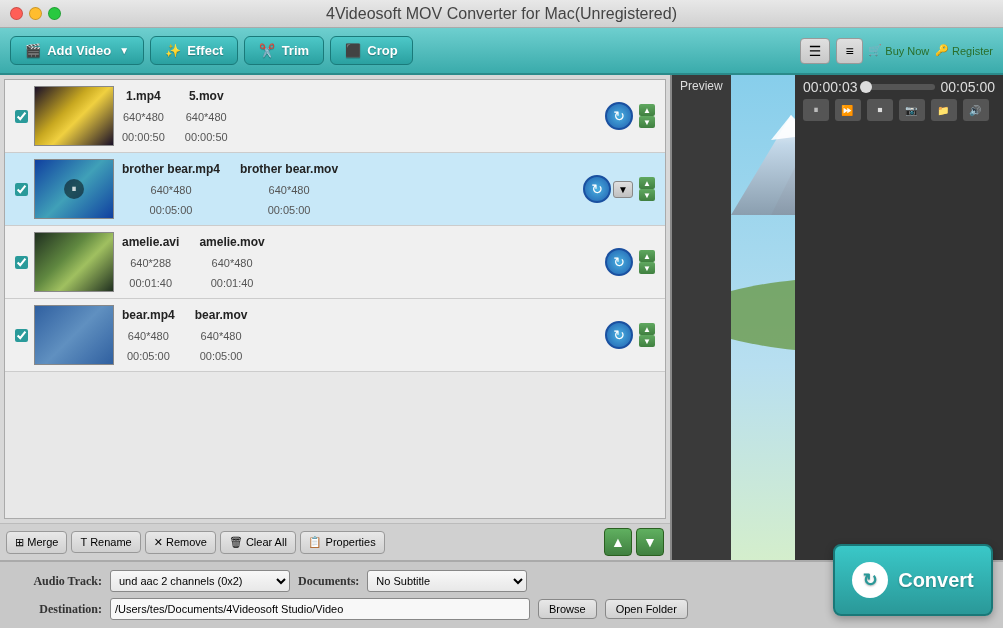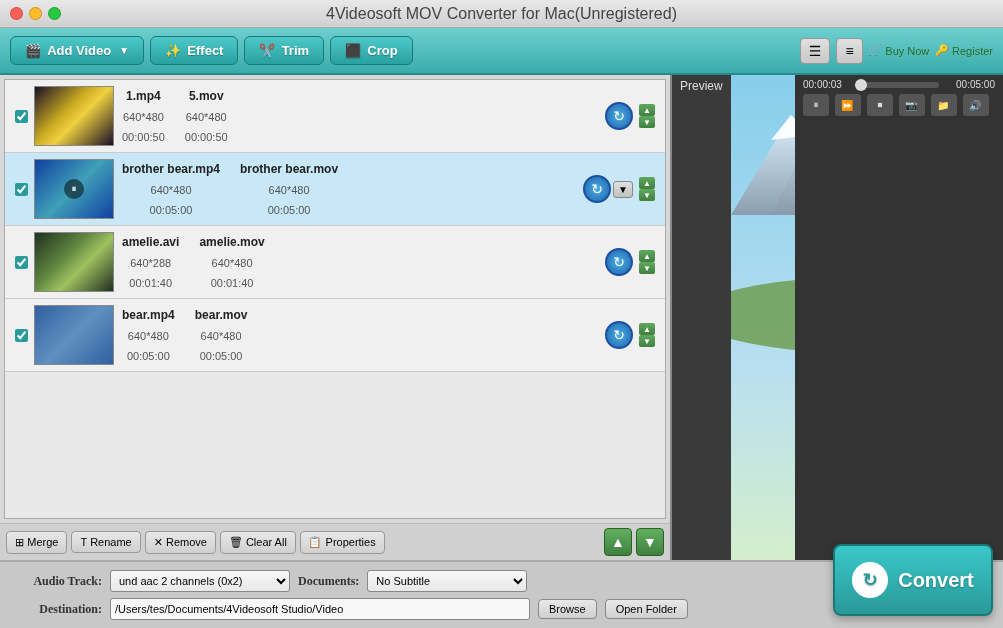--- a/index.html
+++ b/index.html
@@ -271,21 +271,21 @@
     .preview-controls {
       background: #333;
       padding: 4px 8px;
     }
     .time-bar {
       display: flex;
       align-items: center;
       gap: 6px;
       margin-bottom: 4px;
     }
-    .time-text { color: #ddd; font-size: 10px; min-width: 50px; }
+    .time-text { color: #ddd; font-size: 14px; min-width: 50px; }
     .progress-bar {
       flex: 1;
       height: 6px;
       background: #555;
       border-radius: 3px;
       position: relative;
     }
     .progress-fill {
       height: 100%;
       background: linear-gradient(to right, #4ab0e0, #2080c0);

